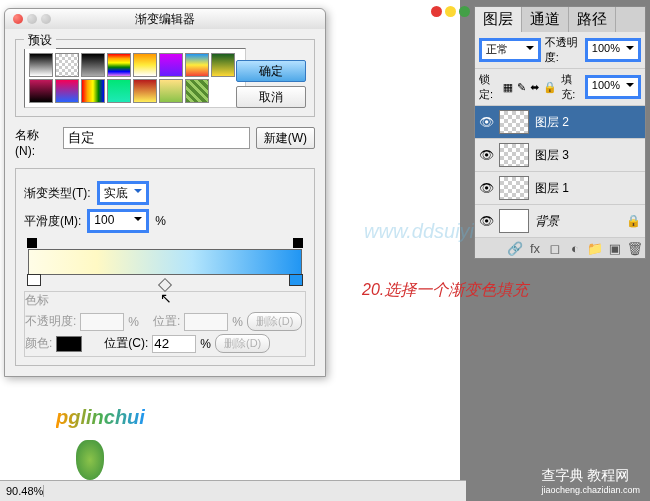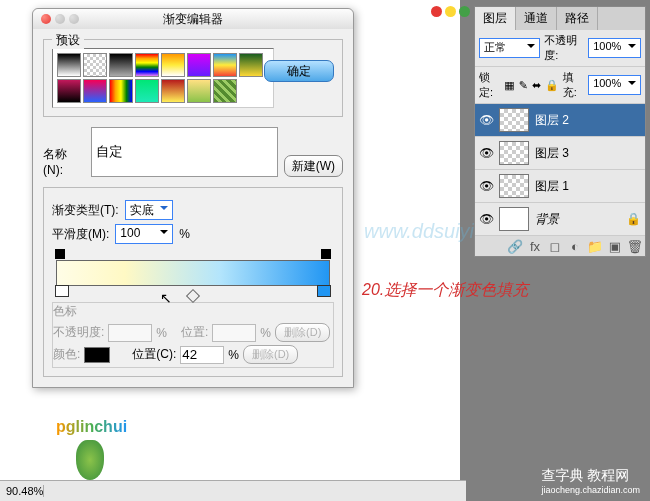--- a/index.html
+++ b/index.html
@@ -1,68 +1,68 @@
 <!DOCTYPE html>
 <html><head>
 <meta charset="utf-8">
 <style>
 body{margin:0;font-family:"Microsoft YaHei",SimSun,sans-serif;font-size:12px;background:#808080;width:650px;height:501px;position:relative;overflow:hidden}
 .canvas-area{position:absolute;left:0;top:0;width:460px;height:480px;background:#fff}
-.gradient-dialog{position:absolute;left:32px;top:8px;width:320px;background:#f0f0f0;border:1px solid #999;border-radius:6px 6px 0 0;box-shadow:2px 2px 8px rgba(0,0,0,0.3)}
+.gradient-dialog{position:absolute;left:4px;top:8px;width:320px;background:#f0f0f0;border:1px solid #999;border-radius:6px 6px 0 0;box-shadow:2px 2px 8px rgba(0,0,0,0.3)}
 .dialog-titlebar{height:20px;background:linear-gradient(#fdfdfd,#e0e0e0);border-radius:6px 6px 0 0;display:flex;align-items:center;justify-content:center;position:relative}
 .traffic-lights{position:absolute;left:8px;display:flex;gap:4px}
 .tl{width:10px;height:10px;border-radius:50%}
 .tl-close{background:radial-gradient(circle at 30% 30%,#ff8a80,#e53935)}
 .tl-min{background:radial-gradient(circle at 30% 30%,#e0e0e0,#bdbdbd)}
 .tl-max{background:radial-gradient(circle at 30% 30%,#e0e0e0,#bdbdbd)}
 .dialog-body{padding:10px}
 .preset-section{border:1px solid #bbb;padding:8px;margin-bottom:8px;position:relative}
 .preset-label{position:absolute;top:-8px;left:8px;background:#f0f0f0;padding:0 4px}
 .preset-grid{display:flex;flex-wrap:wrap;gap:2px;width:212px;border:1px inset #ccc;padding:4px;background:#fff}
 .swatch{width:22px;height:22px;border:1px solid #888}
 .btn-col{position:absolute;right:8px;top:20px;display:flex;flex-direction:column;gap:4px}
-.mac-btn{width:68px;height:20px;border:1px solid #888;border-radius:7px;background:linear-gradient(#fff,#e8e8e8);font-size:12px;display:flex;align-items:center;justify-content:center;cursor:pointer}
+.mac-btn{width:68px;height:20px;border:1px solid #888;border-radius:2px;background:linear-gradient(#fff,#e8e8e8);font-size:12px;display:flex;align-items:center;justify-content:center;cursor:pointer}
 .mac-btn.primary{background:linear-gradient(#b3e0ff,#4fa8e8);border-color:#3478c0}
-.name-row{display:flex;align-items:flex-end;gap:6px;margin:10px 0}
-.name-input{flex:1;border:1px solid #999;background:#fff;padding:16px 4px;height:16px}
+.name-row{display:flex;align-items:flex-start;gap:6px;margin:10px 0}
+.name-input{flex:1;border:1px solid #999;background:#fff;padding:2px 4px;height:16px}
 .grad-section{border:1px solid #bbb;padding:8px;}
 .field-row{display:flex;align-items:center;gap:6px;margin:4px 0}
-.select-box{border:1px solid #3b82f6;background:#fff;padding:1px 18px 1px 4px;height:16px;position:relative}
+.select-box{border:3px solid #3b82f6;background:#fff;padding:1px 18px 1px 4px;height:16px;position:relative}
 .select-box::after{content:"";position:absolute;right:4px;top:5px;border:4px solid transparent;border-top-color:#000}
 .select-box.blue::after{border-top-color:#2266cc}
 .gradient-bar{height:24px;margin:16px 4px 4px 4px;background:linear-gradient(to right,#fffde7 0%,#fff9c4 25%,#b3e5fc 60%,#2196f3 100%);border:1px solid #666;position:relative}
 .stop-top{position:absolute;top:-12px;width:10px;height:10px;background:#000}
 .stop-bottom{position:absolute;bottom:-12px;width:12px;height:10px;background:#fff;border:1px solid #333}
 .diamond{position:absolute;bottom:-16px;left:48%;width:8px;height:8px;transform:rotate(45deg);border:1px solid #666}
 .cursor{position:absolute;left:160px;top:290px;font-size:14px;pointer-events:none}
 .colorstop-section{margin-top:16px;border:1px solid #ccc;color:#999}
 .cs-row{display:flex;align-items:center;gap:4px;margin:3px 0}
 .cs-input{width:40px;border:1px solid #bbb;background:#f8f8f8;padding:1px;height:14px}
 .color-well{width:24px;height:14px;border:1px solid #777;background:#000}
 .del-btn{border:1px solid #aaa;background:linear-gradient(#fff,#e8e8e8);border-radius:8px;padding:1px 8px;font-size:11px}
 .annotation{position:absolute;left:362px;top:280px;color:#d32f2f;font-size:16px;font-style:italic}
 .watermark{position:absolute;left:364px;top:220px;color:rgba(100,180,220,0.35);font-size:20px;font-style:italic}
 .layers-panel{position:absolute;right:4px;top:6px;width:170px;background:#e8e8e8;border:1px solid #888}
-.panel-tabs{display:flex;background:#d0d0d0;font-size:12px}
+.panel-tabs{display:flex;background:#d0d0d0;font-size:15px}
 .ptab{padding:3px 8px;border-right:1px solid #aaa}
 .ptab.active{background:#e8e8e8}
 .panel-win{position:absolute;right:180px;top:6px;display:flex;gap:3px}
 .win-dot{width:11px;height:11px;border-radius:50%}
 .wd-r{background:#e53935}.wd-y{background:#fdd835}.wd-g{background:#43a047}
 .blend-row,.lock-row{display:flex;align-items:center;padding:3px 4px;border-bottom:1px solid #ccc;font-size:11px;gap:4px}
 .layer-item{display:flex;align-items:center;padding:4px;border-bottom:1px solid #ccc;gap:6px}
 .layer-item.active{background:#3b6ea5;color:#fff}
 .eye{width:14px;text-align:center}
 .thumb{width:28px;height:22px;border:1px solid #777;background:#fff}
 .thumb.checker{background-image:repeating-conic-gradient(#ccc 0 25%,#fff 0 50%);background-size:8px 8px}
 .panel-footer{display:flex;justify-content:flex-end;padding:3px;gap:6px;background:#dcdcdc;font-size:13px}
 .pf-icon{width:14px;height:14px;display:flex;align-items:center;justify-content:center;color:#555}
 .status-bar{position:absolute;left:0;bottom:0;width:460px;height:20px;background:#e8e8e8;border-top:1px solid #aaa;display:flex;align-items:center;font-size:11px;gap:14px;padding-left:6px}
 .zoom-box{border-right:1px solid #aaa;}
-.logo{position:absolute;left:56px;top:418px;font-size:16px;font-weight:bold;background:linear-gradient(90deg,#ff9800,#4caf50,#2196f3);-webkit-background-clip:text;color:transparent}
+.logo{position:absolute;left:56px;top:406px;font-size:20px;font-style:italic;font-weight:bold;background:linear-gradient(90deg,#ff9800,#4caf50,#2196f3);-webkit-background-clip:text;color:transparent}
 .green-blob{position:absolute;left:76px;top:440px;width:28px;height:40px;background:radial-gradient(#8bc34a,#388e3c);border-radius:40% 40% 50% 50%}
 .site-wm{position:absolute;right:10px;bottom:6px;color:#fff;font-size:14px}
 .site-wm small{display:block;font-size:9px;text-align:right}
 </style>
 </head>
 <body>
 
 <div class="canvas-area"></div>
 
 <div class="panel-win">
@@ -95,20 +95,21 @@
         <div class="swatch" style="background:linear-gradient(#c2185b,#000)"></div>
         <div class="swatch" style="background:linear-gradient(#f50057,#2962ff)"></div>
         <div class="swatch" style="background:linear-gradient(90deg,red,orange,yellow,green,blue)"></div>
         <div class="swatch" style="background:linear-gradient(#00e676,#1de9b6)"></div>
         <div class="swatch" style="background:linear-gradient(#b71c1c,#ffee58)"></div>
         <div class="swatch" style="background:linear-gradient(#ffe082,#8bc34a)"></div>
         <div class="swatch" style="background:repeating-linear-gradient(45deg,#558b2f 0 3px,#9ccc65 3px 6px)"></div>
       </div>
       <div class="btn-col">
         <div class="mac-btn primary">确定</div>
+        <div class="mac-btn">取消</div>
       </div>
     </div>
 
     <div class="name-row">
       <span>名称(N):</span>
       <input class="name-input" value="自定" style="">
       <div class="mac-btn" style="width:60px">新建(W)</div>
     </div>
 
     <div class="grad-section">

